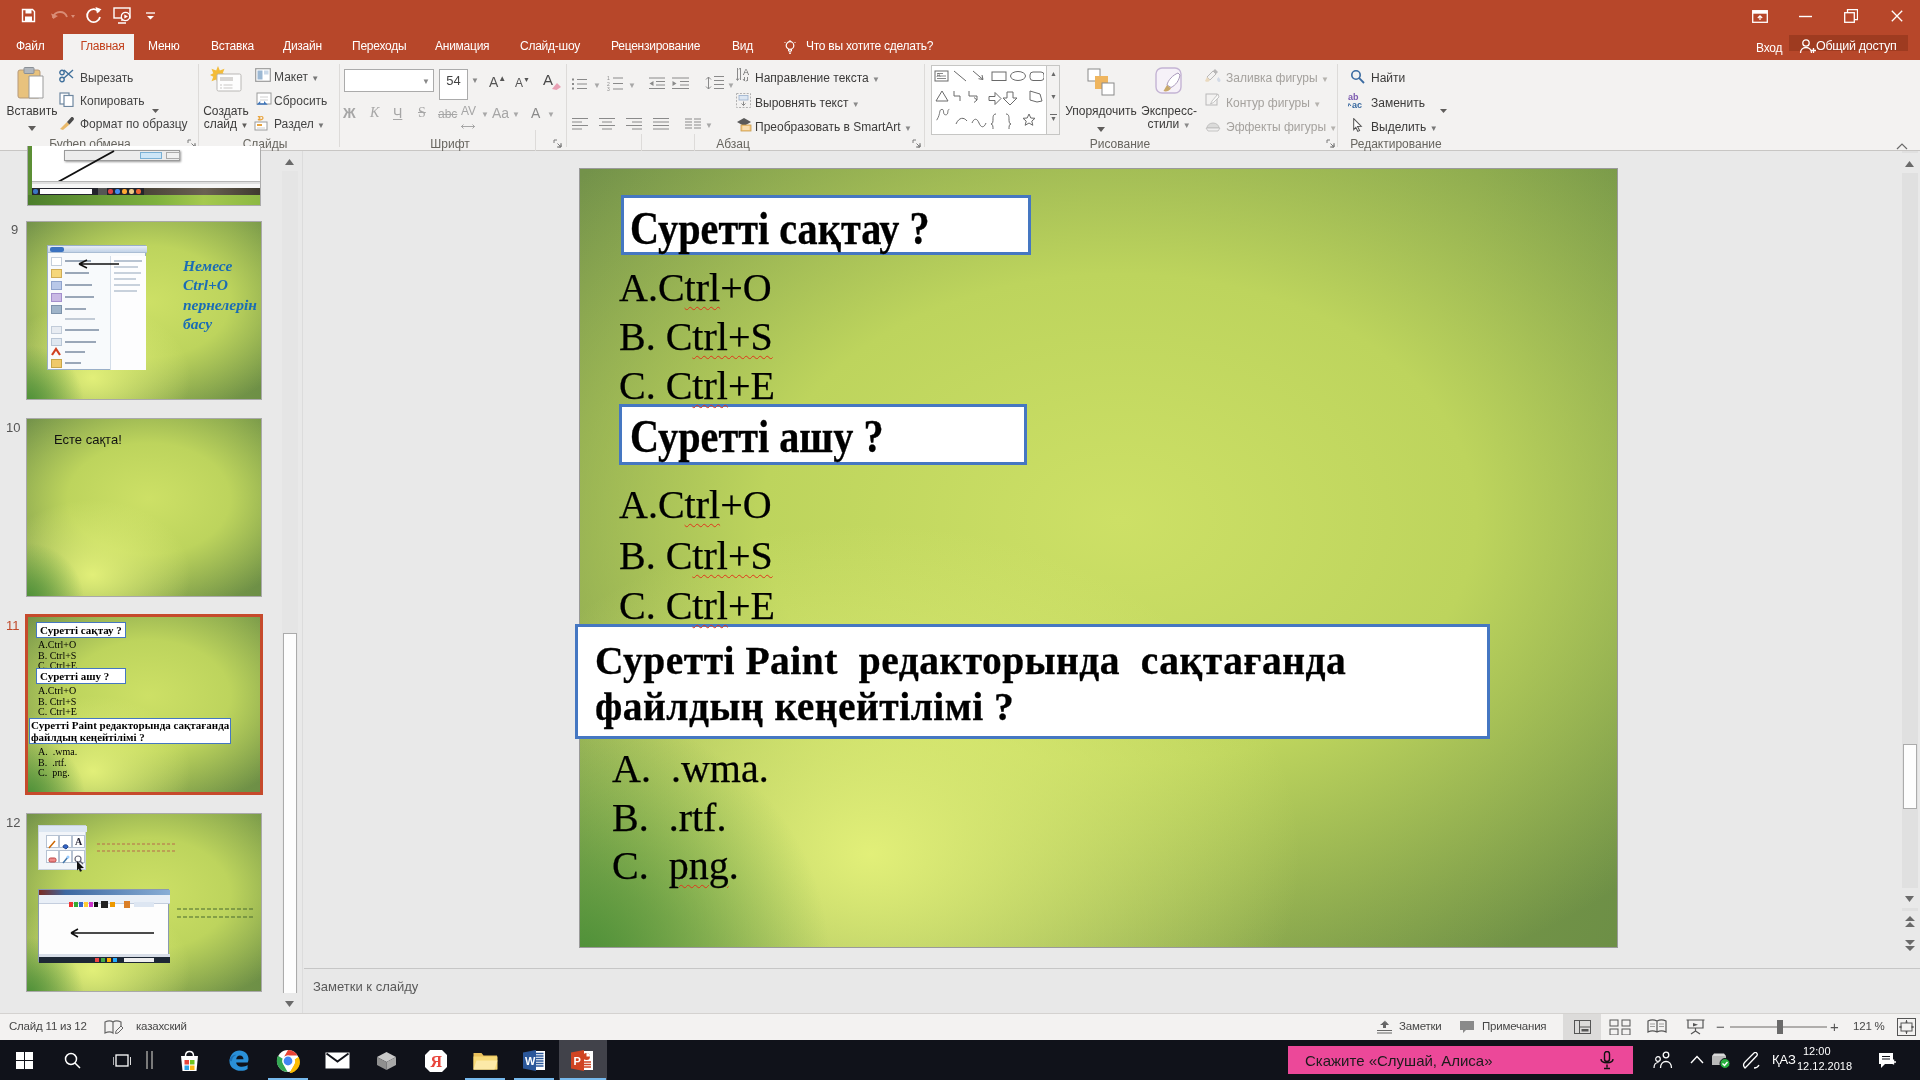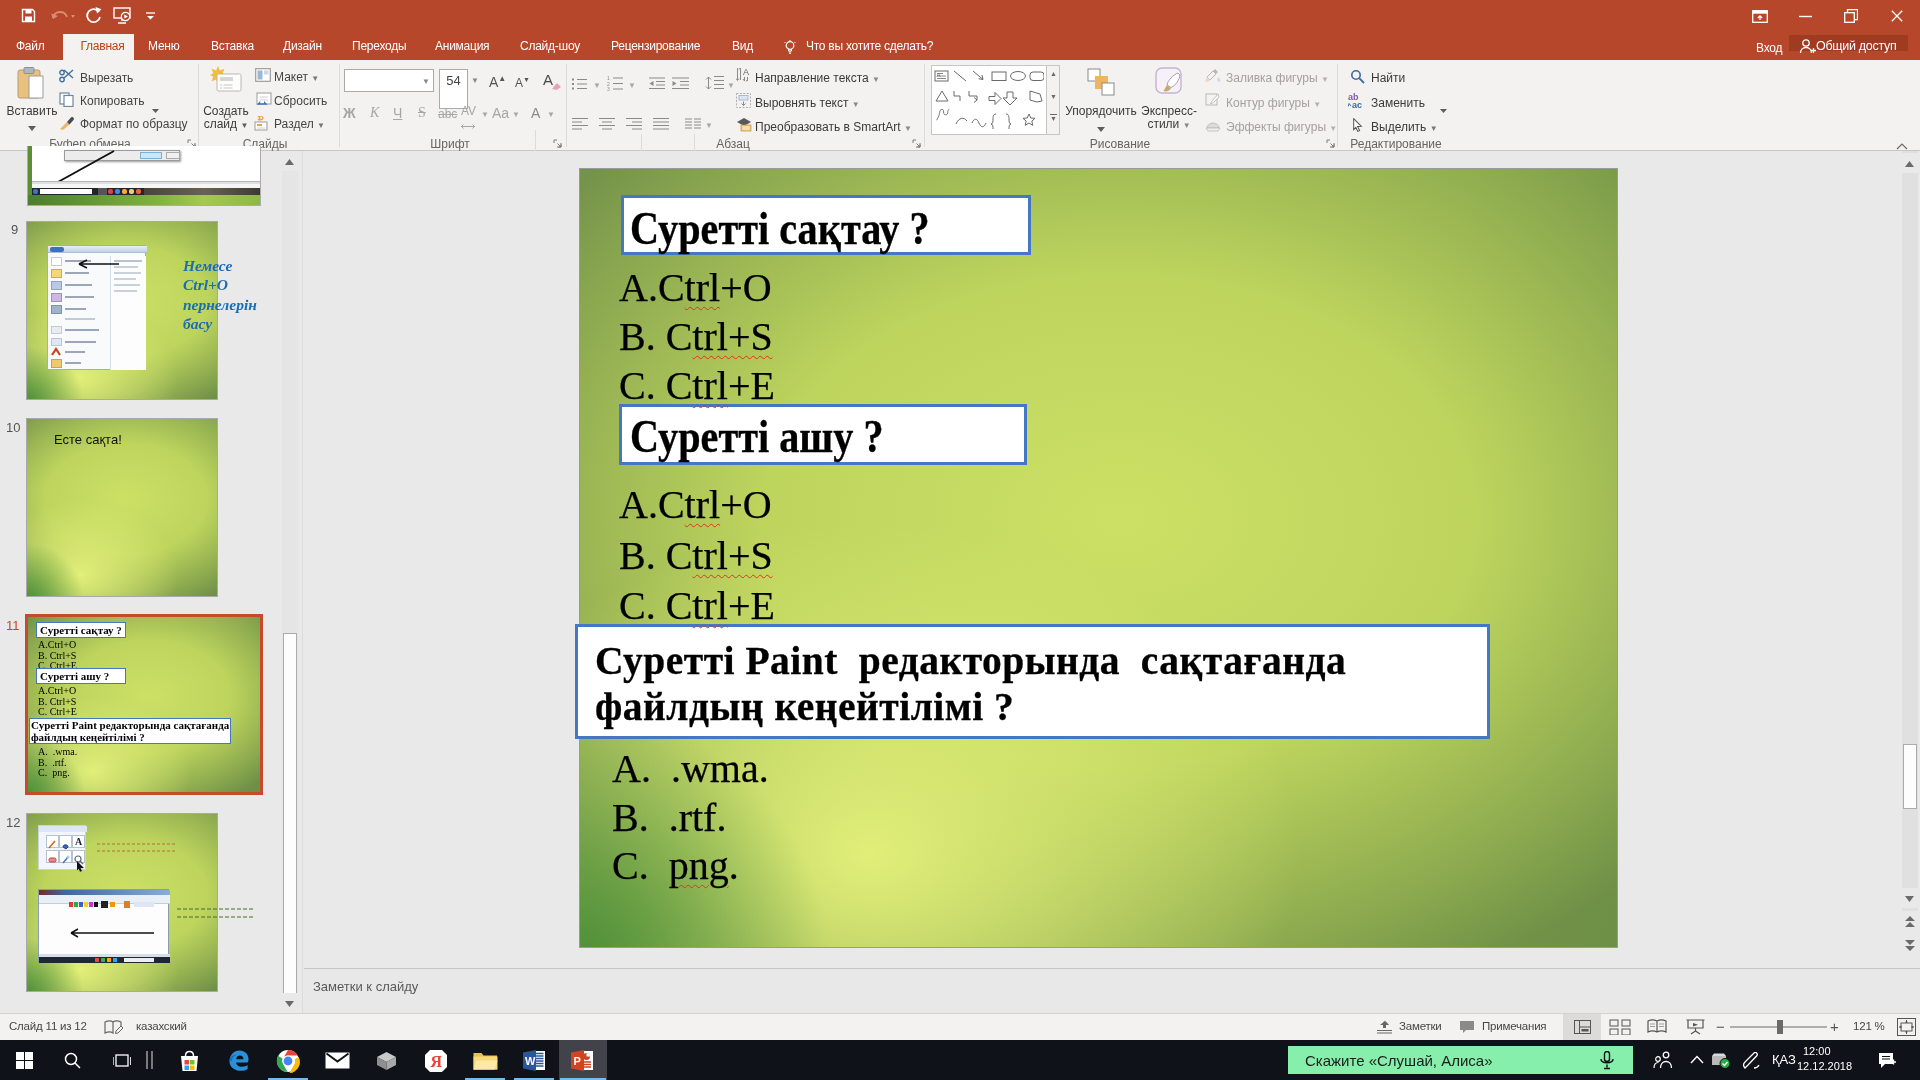--- a/index.html
+++ b/index.html
@@ -25,21 +25,21 @@
   
   #leftpanel { position:absolute; left:0; top:151px; width:303px; height:862px; background:#e9e9e9; border-right:1px solid #dcdcdc; }
   #editor { position:absolute; left:303px; top:151px; width:1617px; height:817px; background:#e9e9e9; }
   #slide { position:absolute; left:579px; top:168px; width:1039px; height:780px;
     border:1px solid #9a9a9a;
     background:
       radial-gradient(circle 250px at 0% 102%, rgba(68,140,52,0.9) 0%, rgba(68,140,52,0) 100%),
       radial-gradient(ellipse 430px 330px at 28% 88%, rgba(228,241,122,0.97) 0%, rgba(228,241,122,0) 100%),
       radial-gradient(ellipse 1020px 700px at 52% 45%, #cde066 0%, #bdd45d 35%, rgba(160,190,80,0) 72%),
       linear-gradient(108deg, #73924a 0%, #7f9d4c 40%, #7c9c4a 70%, #6d8f46 100%); }
-  .thumb { position:absolute; left:26px; width:192px; height:179px; border:1px solid #a9a9a9;
+  .thumb { position:absolute; left:26px; width:236px; height:179px; border:1px solid #a9a9a9;
     background:
       radial-gradient(circle 57px at 0% 102%, rgba(68,140,52,0.9) 0%, rgba(68,140,52,0) 100%),
       radial-gradient(ellipse 98px 75px at 28% 88%, rgba(228,241,122,0.97) 0%, rgba(228,241,122,0) 100%),
       radial-gradient(ellipse 232px 159px at 52% 45%, #cde066 0%, #bdd45d 35%, rgba(160,190,80,0) 72%),
       linear-gradient(108deg, #73924a 0%, #7f9d4c 40%, #7c9c4a 70%, #6d8f46 100%); }
   .tnum { position:absolute; left:8px; font-size:13px; color:#555; }
   
   .sbox { position:absolute; background:#fff; border:3px solid #4577c2; z-index:1; }
   .stitle { font-family:"Liberation Serif", serif; font-weight:bold; color:#000; z-index:3; -webkit-text-stroke:0.3px #000; }
   .sans { position:absolute; font-family:"Liberation Serif", serif; color:#000; white-space:pre; z-index:3; -webkit-text-stroke:0.25px #000; }
@@ -193,21 +193,21 @@
     <rect x="3" y="8" width="5" height="2" fill="#e8a33d"></rect>
     <path d="M3 12 h8" stroke="#d0d0d0" stroke-width="1"></path>
   </svg>
   <div class="rtext" style="left:274px;top:57px">Раздел <span class="dd">▼</span></div>
   <div class="glabel" style="left:210px;width:110px;">Слайды</div>
   <div class="gsep" style="left:339px"></div>
 
   <div class="abs" style="left:344px;top:9px;width:90px;height:23px;background:#fff;border:1px solid #ababab;">
     <span class="abs" style="right:3px;top:7px;font-size:8px;color:#888">▼</span>
   </div>
-  <div class="abs" style="left:439px;top:9px;width:29px;height:40px;background:#fff;border:1px solid #ababab;font-size:13px;color:#444;text-align:center;line-height:22px;">54</div>
+  <div class="abs" style="left:439px;top:9px;width:29px;height:31px;background:#fff;border:1px solid #ababab;font-size:13px;color:#444;text-align:center;line-height:22px;">54</div>
   <div class="abs" style="left:468px;top:9px;width:13px;height:23px;">
       <span class="abs" style="left:3px;top:7px;font-size:8px;color:#888">▼</span>
     </div>
   <div class="abs" style="left:489px;top:14px;font-size:14px;color:#555;">A<span style="font-size:8px;position:relative;top:-6px;">▲</span></div>
   <div class="abs" style="left:515px;top:16px;font-size:12px;color:#555;">A<span style="font-size:7px;position:relative;top:-5px;">▼</span></div>
   <div class="gsep" style="left:535px;top:70px;height:22px;"></div>
   <div class="abs" style="left:543px;top:11px;font-size:15px;color:#494949;">A</div>
   <svg class="abs" style="left:551px;top:21px" width="11" height="9" viewBox="0 0 11 9">
       <path d="M1 8 L6 2 l4 4 -4.5 3 z" fill="#e8a0b4"></path>
     </svg>
@@ -709,21 +709,21 @@
     <path d="M15.5 3 v3.5 h3.5 a3.5 3.5 0 0 0 -3.5 -3.5" fill="#fff"></path>
     <path d="M11 12 h9 M11 14.5 h9 M11 17 h9" stroke="#d04423" stroke-width="1.4"></path>
     <path d="M0 2.5 L13 0 V21 L0 18.5 z" fill="#d04423"></path>
     <text x="2.5" y="15" font-size="11" font-weight="bold" fill="#fff" font-family="'Liberation Sans',sans-serif">P</text>
   </svg>
   <div class="runline" style="left:268px;width:40px;"></div>
   <div class="runline" style="left:465px;width:40px;"></div>
   <div class="runline" style="left:514px;width:40px;"></div>
   <div class="runline" style="left:560px;width:46px;"></div>
 
-  <div class="abs" style="left:1288px;top:6px;width:345px;height:28px;background:#86efac;">
+  <div class="abs" style="left:1288px;top:6px;width:345px;height:28px;background:#ec4899;">
     <div class="abs" style="left:17px;top:6px;font-size:15px;color:#1c1c1c;">Скажите «Слушай, Алиса»</div>
     <svg class="abs" style="left:312px;top:5px" width="14" height="19" viewBox="0 0 14 19">
       <rect x="4.5" y="0.5" width="5" height="10" rx="2.5" fill="none" stroke="#111" stroke-width="1.4"></rect>
       <path d="M1 8 c0 5 12 5 12 0 M7 13.5 v3 M4 17.5 h6" fill="none" stroke="#111" stroke-width="1.4"></path>
     </svg>
   </div>
   <svg class="abs" style="left:1653px;top:11px" width="20" height="18" viewBox="0 0 20 18">
     <circle cx="13" cy="4" r="2.8" fill="none" stroke="#fff" stroke-width="1.3"></circle>
     <path d="M7.5 17 c0-4 2.5-6.5 5.5-6.5 c3 0 5.5 2.5 5.5 6.5" fill="none" stroke="#fff" stroke-width="1.3"></path>
     <circle cx="5" cy="8" r="2.3" fill="none" stroke="#fff" stroke-width="1.2"></circle>

